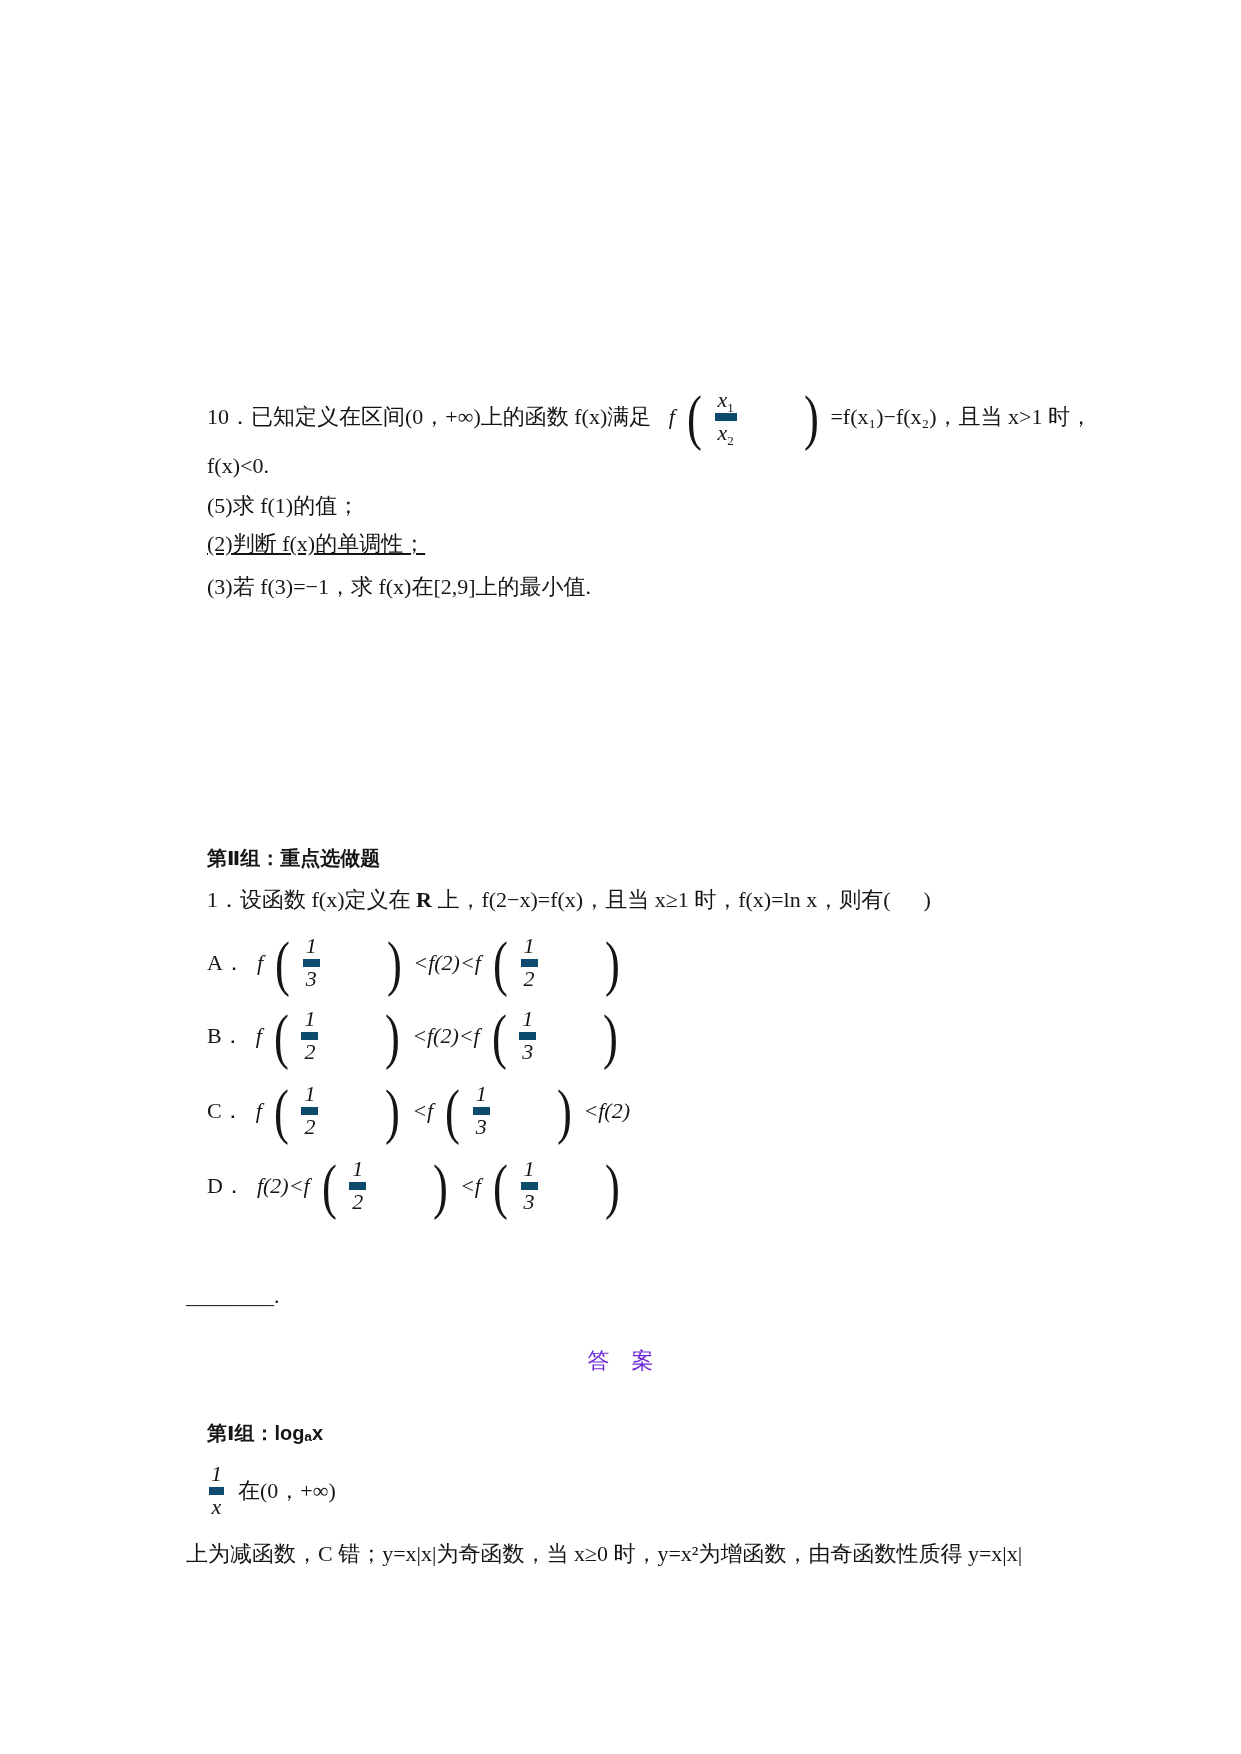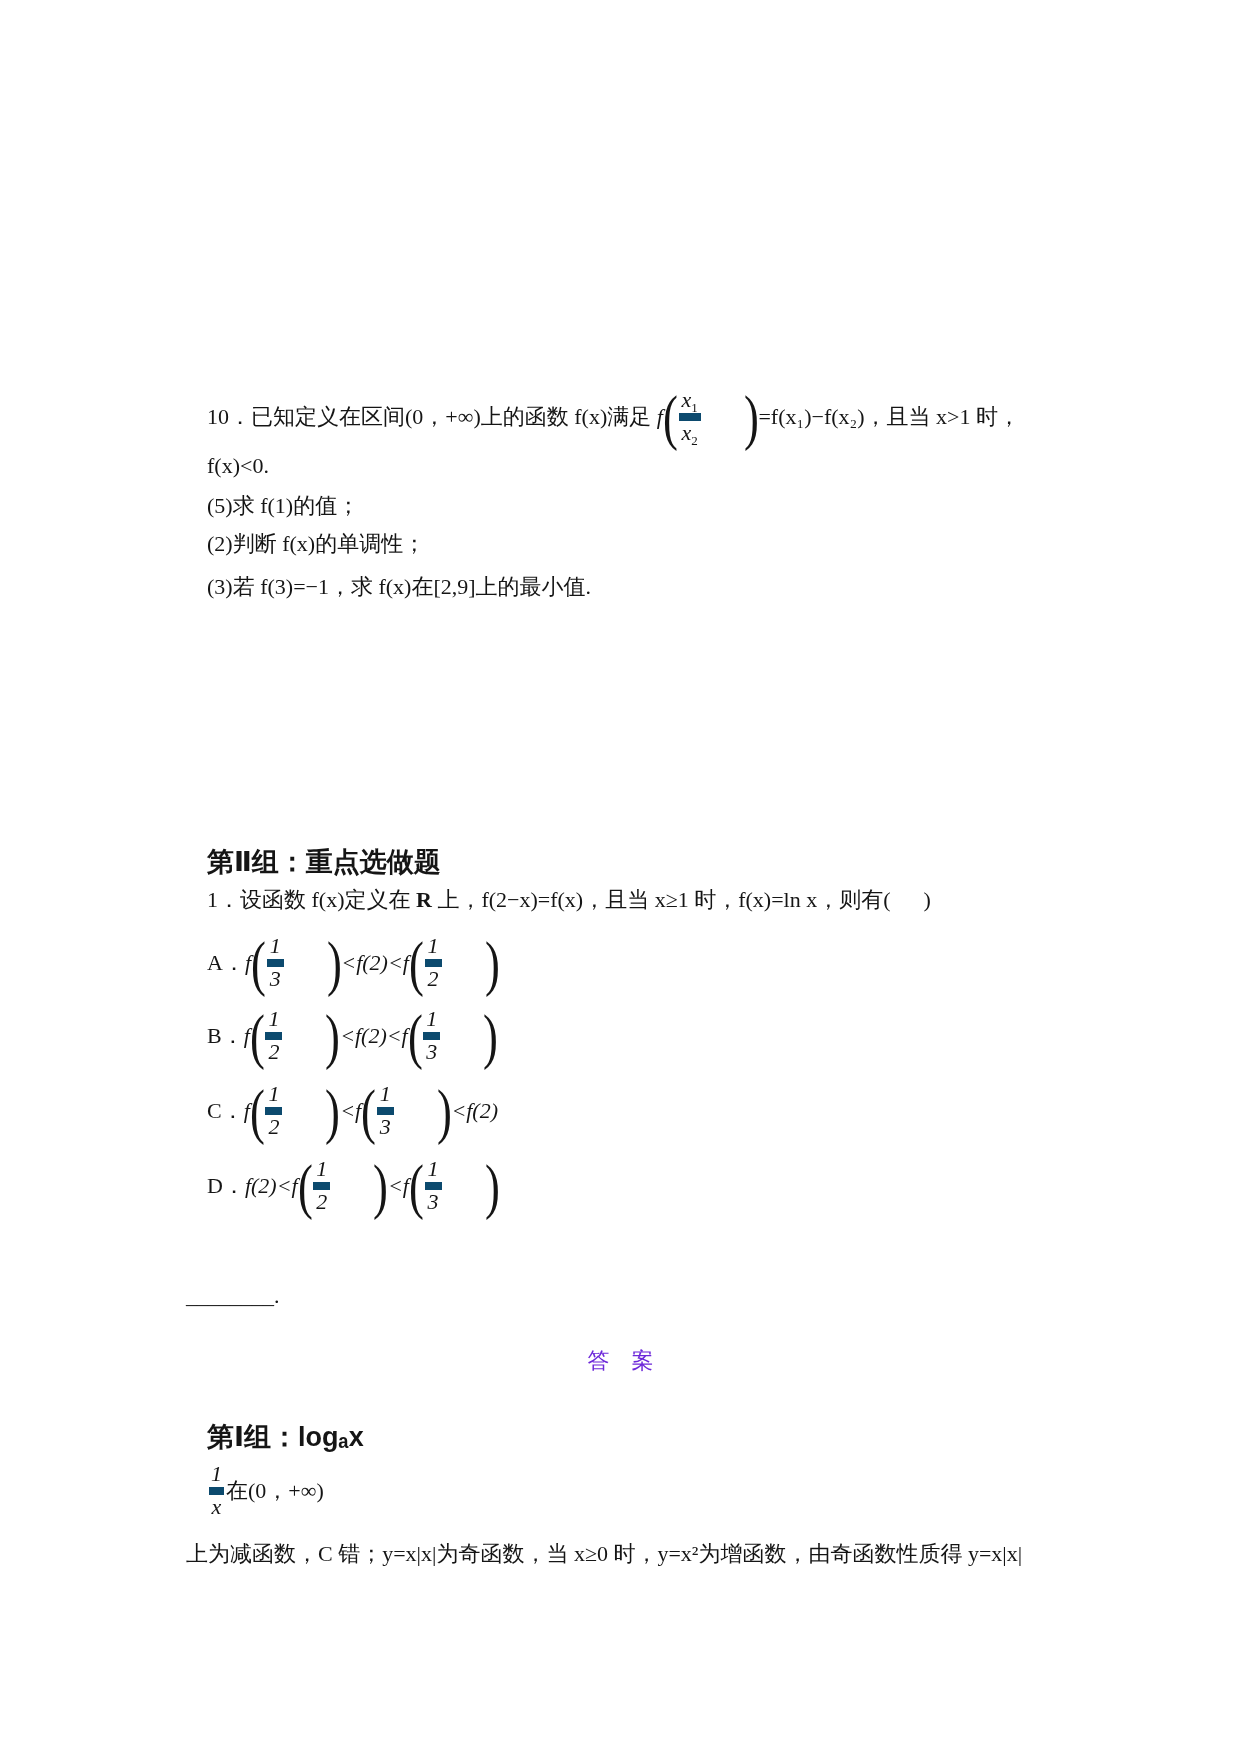--- a/index.html
+++ b/index.html
@@ -14,31 +14,32 @@
     overflow:hidden;
   }
   .line{
     position:absolute;
     white-space:pre;
     line-height:1.3;
   }
   .flexline{
     display:flex;
     align-items:center;
+    gap:12px;
   }
   .t{white-space:pre;}
   .mi{
     font-family:"Liberation Serif","DejaVu Serif",serif;
     font-style:italic;
     white-space:pre;
   }
   .heading{
     font-family:"Liberation Sans","DejaVu Sans",sans-serif;
     font-weight:700;
-    font-size:27px;
+    font-size:20px;
   }
   .red{color:#6d28d9;}
   .centered{left:0;width:100%;text-align:center;}
   
   .bp{
     display:inline-block;
     font-family:"Liberation Serif","DejaVu Serif",serif;
     font-size:62px;
     line-height:62px;
     font-weight:400;
@@ -67,21 +68,21 @@
 
 <div class="page">
 
   <div class="line flexline" style="top:385px;left:207px;height:64px;">
     <span class="t">10．已知定义在区间(0，+∞)上的函数 f(x)满足 </span><span class="mi">f</span><span class="bp">(</span><span class="frac"><span class="num"><span class="mi">x</span><sub class="ss">1</sub></span><span class="den"><span class="mi">x</span><sub class="ss">2</sub></span></span><span class="gap"></span><span class="bp">)</span><span class="t">=f(x₁)−f(x₂)，且当 x&gt;1 时，</span>
   </div>
 
   <div class="line" style="top:452px;left:186px;margin-left:21px;">f(x)&lt;0.</div>
 
   <div class="line" style="top:492px;left:207px;">(5)求 f(1)的值；</div>
-  <div class="line" style="top:530px;left:207px;">(2)判断 f(x)的单调性；</div>
+  <div class="line" style="top:530px;left:207px;text-decoration:underline;">(2)判断 f(x)的单调性；</div>
   <div class="line" style="top:573px;left:207px;">(3)若 f(3)=−1，求 f(x)在[2,9]上的最小值.</div>
 
   <div class="line heading" style="top:845px;left:207px;">第Ⅱ组：重点选做题</div>
 
   <div class="line" style="top:886px;left:207px;"><span class="t">1．设函数 f(x)定义在 </span><b>R</b><span class="t"> 上，f(2−x)=f(x)，且当 x≥1 时，f(x)=ln x，则有(      )</span></div>
 
   <div class="line flexline opt" style="top:930px;left:207px;">
     <span class="t">A．</span><span class="mi">f</span><span class="bp">(</span><span class="frac"><span class="num">1</span><span class="den">3</span></span><span class="gap"></span><span class="bp">)</span><span class="mi">&lt;f(2)&lt;f</span><span class="bp">(</span><span class="frac"><span class="num">1</span><span class="den">2</span></span><span class="gap"></span><span class="bp">)</span><span class="mi"></span>
   </div>
 

